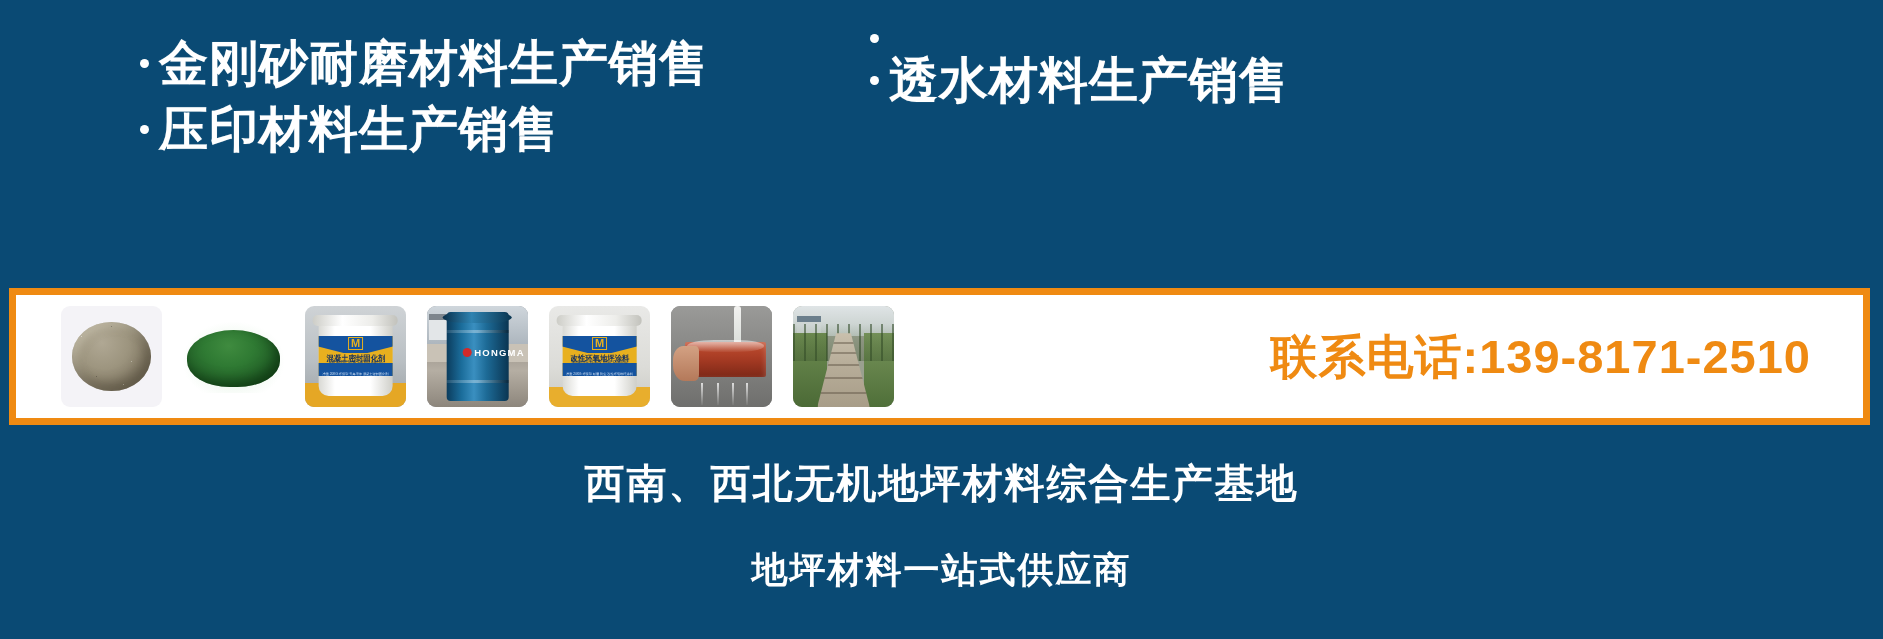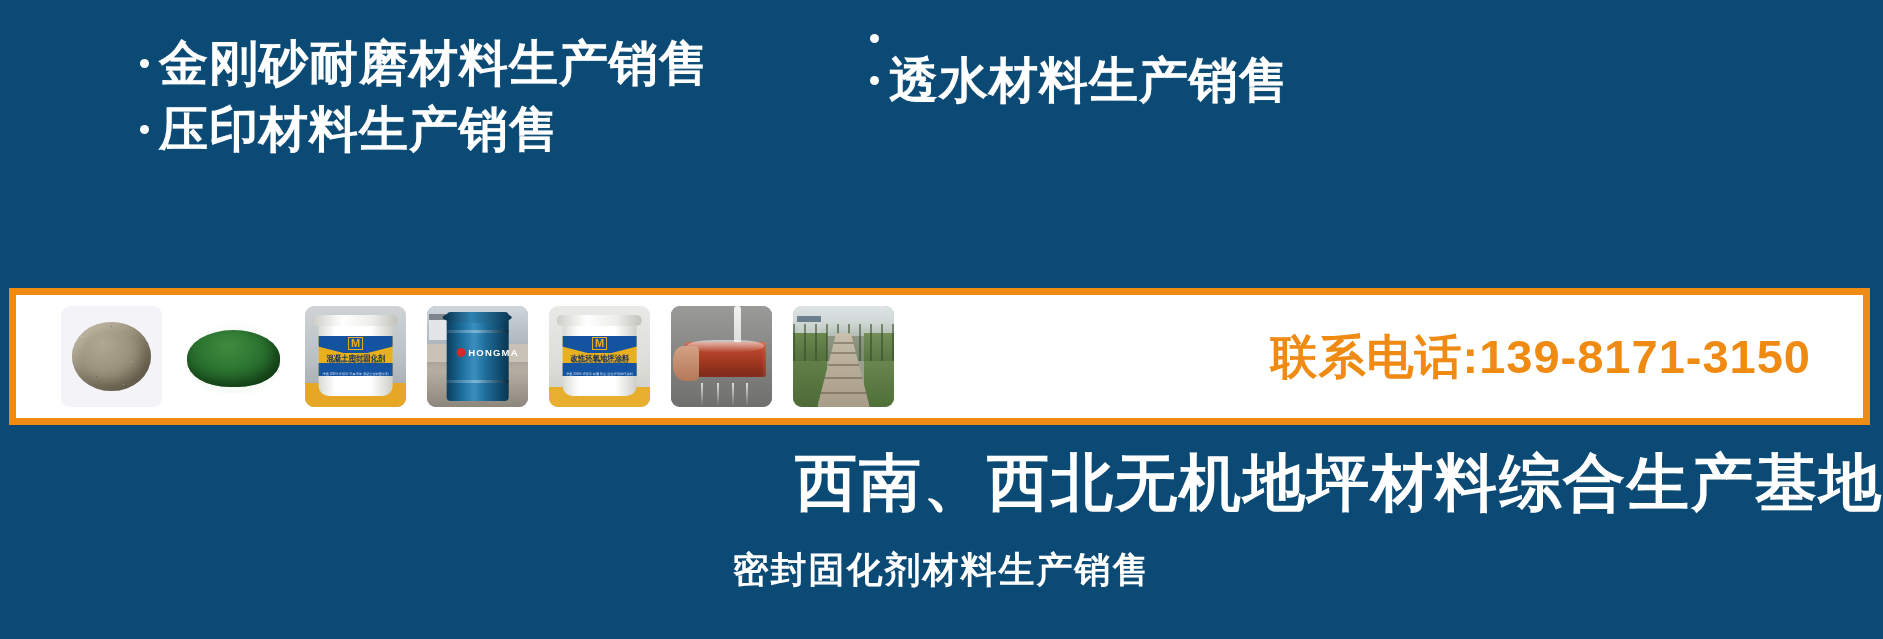--- a/index.html
+++ b/index.html
@@ -119,21 +119,21 @@
   .t4 .ledge{position:absolute;left:0;top:38%;width:100%;height:17%;background:#c9c2b6;}
   .drum2{position:absolute;left:50%;top:6%;transform:translateX(-50%);
          width:62%;height:88%;
          background:linear-gradient(90deg,#0b3c5d 0%,#1b6d9b 24%,#3a8fc0 44%,#1d6b97 64%,#0a3552 100%);
          border-radius:4px;}
   .drum-top{position:absolute;left:-5%;top:0;width:110%;height:12%;
             background:linear-gradient(90deg,#092f4a,#2f83b1 42%,#0a3651 100%);
             border-radius:40%/60%;}
   .drum-hoop{position:absolute;left:0;width:100%;height:4%;
              background:linear-gradient(90deg,rgba(255,255,255,.10),rgba(255,255,255,.35),rgba(0,0,0,.25));}
-  .hongma{position:absolute;left:10px;top:40%;width:100%;text-align:center;
+  .hongma{position:absolute;left:16px;top:40%;width:100%;text-align:center;
           color:#ffffff;font-weight:bold;font-size:9.5px;letter-spacing:1.2px;line-height:10px;
           white-space:nowrap;}
   .hongma-mark{display:inline-block;width:9px;height:9px;border-radius:50%;
                background:#d32a2a;vertical-align:-1px;margin-right:3px;}
 
   
   .t6{background:#8c8c8c;}
   .t6 .bg{position:absolute;inset:0;background:linear-gradient(180deg,#9a9a98,#6f6f6d);}
   .t6 .block2{position:absolute;left:14%;top:36%;width:80%;height:34%;
               background:linear-gradient(180deg,#c24e30 0%,#a53a23 50%,#7d2817 100%);
@@ -171,22 +171,22 @@
 
   
   .phone{
     margin-left:auto;margin-right:52px;
     color:#ef8a12;font-weight:bold;
     font-size:47px;line-height:52px;letter-spacing:1px;white-space:nowrap;
   }
 
   
   .headline{
-    position:absolute;left:0;top:447px;width:1883px;text-align:right;
-    color:#ffffff;font-weight:bold;font-size:62px;line-height:72px;letter-spacing:2px;
+    position:absolute;left:0;top:447px;width:1883px;text-align:center;
+    color:#ffffff;font-weight:bold;font-size:40px;line-height:72px;letter-spacing:2px;
     white-space:nowrap;
   }
   .subline{
     position:absolute;left:0;top:549px;width:1883px;text-align:center;
     color:#ffffff;font-weight:bold;font-size:36px;line-height:42px;letter-spacing:2px;
     white-space:nowrap;
   }
 </style>
 </head>
 <body>
@@ -318,19 +318,19 @@
             <div class="paver" style="top:26%"></div>
             <div class="paver" style="top:42%"></div>
             <div class="paver" style="top:60%"></div>
             <div class="paver" style="top:80%"></div>
           </div>
         </div>
       </div>
 
     </div>
 
-    <div class="phone">联系电话:139-8171-3150</div>
+    <div class="phone">联系电话:139-8171-2510</div>
   </div>
 
   <div class="headline">西南、西北无机地坪材料综合生产基地</div>
-  <div class="subline">密封固化剂材料生产销售</div>
+  <div class="subline">地坪材料一站式供应商</div>
 
 </div>
 
 </body></html>

